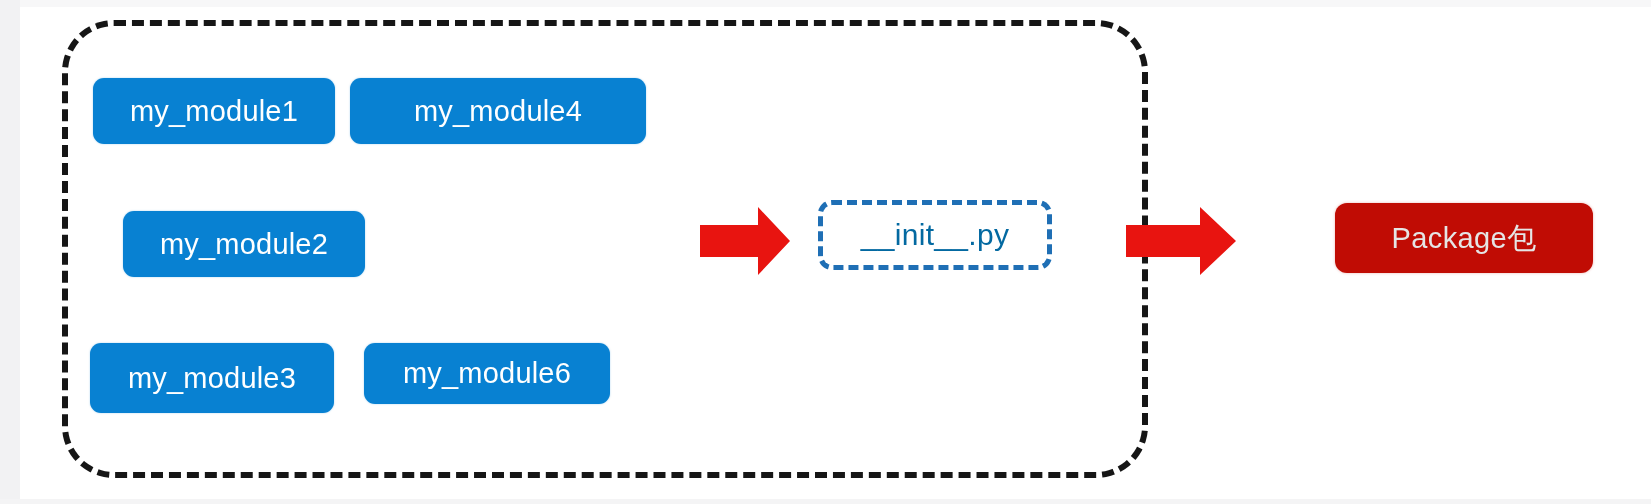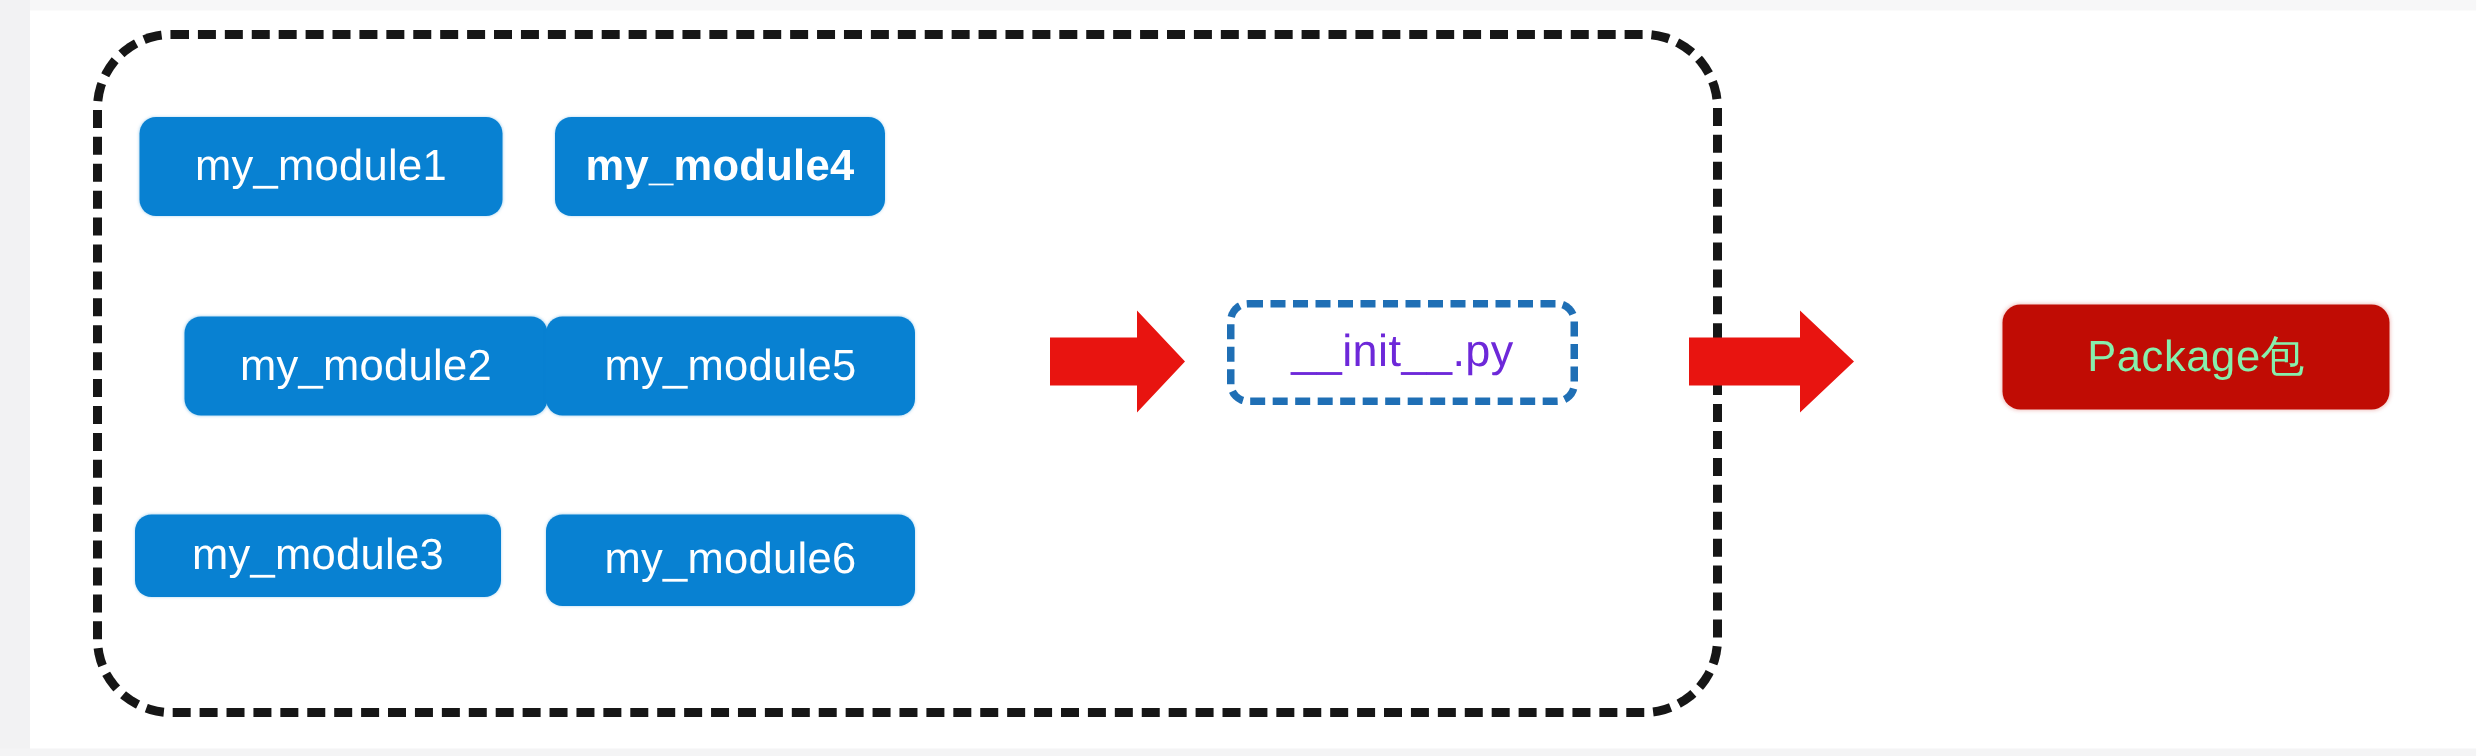--- a/index.html
+++ b/index.html
@@ -62,24 +62,24 @@
     line-height: 1;
     display: flex;
     align-items: center;
     justify-content: center;
     letter-spacing: 0.2px;
     box-shadow: 0 0 2px rgba(8,129,210,0.35);
     box-sizing: border-box;
   }
 
   .m1 { left: 93px;  top: 78px;  width: 242px; height: 66px; }
-  .m4 { left: 370px; top: 78px;  width: 220px; height: 66px; font-weight: bold; }
+  .m4 { left: 350px; top: 78px;  width: 296px; height: 66px; }
   .m2 { left: 90px;  top: 211px; width: 242px; height: 66px; margin-left: 33px; }
   .m5 { left: 364px; top: 211px; width: 246px; height: 66px; }
-  .m3 { left: 90px;  top: 343px; width: 244px; height: 55px; }
+  .m3 { left: 90px;  top: 343px; width: 244px; height: 70px; }
   .m6 { left: 364px; top: 343px; width: 246px; height: 61px; }
 
   
   .block-arrow {
     position: absolute;
     color: #e81410;
   }
   .block-arrow svg { display: block; }
 
   .arrow-1 { left: 658px; top: 204px; width: 134px; height: 74px; }
@@ -92,39 +92,39 @@
     top: 200px;
     width: 234px;
     height: 70px;
     border: 5px dashed #1f6fb5;
     border-radius: 14px;
     box-sizing: border-box;
     background: #ffffff;
     display: flex;
     align-items: center;
     justify-content: center;
-    color: #6d28d9;
+    color: #0369a1;
     font-size: 30px;
     line-height: 1;
     letter-spacing: 0.3px;
   }
 
   
   .package-box {
     position: absolute;
     left: 1335px;
     top: 203px;
     width: 258px;
     height: 70px;
     background: #c00c04;
     border-radius: 12px;
     display: flex;
     align-items: center;
     justify-content: center;
-    color: #86efac;
+    color: #e5e5e5;
     font-size: 29px;
     line-height: 1;
     letter-spacing: 0.4px;
     box-shadow: 0 0 3px rgba(192,12,4,0.3);
     box-sizing: border-box;
   }
 </style>
 </head>
 <body>
 
@@ -137,23 +137,20 @@
   <div class="package-group"></div>
 
   <div class="module-chip m1">
     <span>my_module1</span>
   </div>
   <div class="module-chip m4">
     <span>my_module4</span>
   </div>
   <div class="module-chip m2">
     <span>my_module2</span>
-  </div>
-  <div class="module-chip m5">
-    <span>my_module5</span>
   </div>
   <div class="module-chip m3">
     <span>my_module3</span>
   </div>
   <div class="module-chip m6">
     <span>my_module6</span>
   </div>
 
   <div class="block-arrow arrow-1">
     <svg width="134" height="74" viewBox="0 0 134 74" aria-hidden="true">

